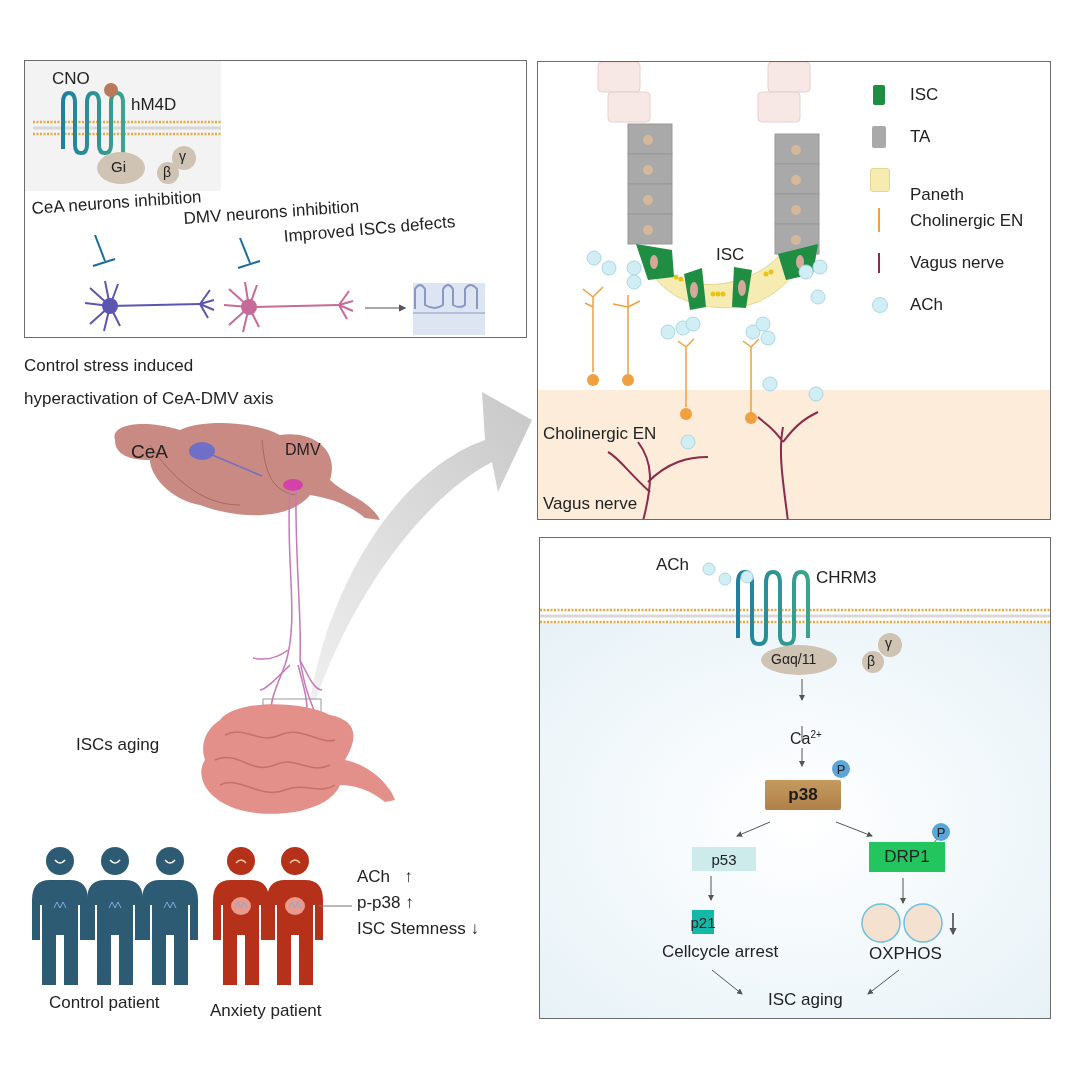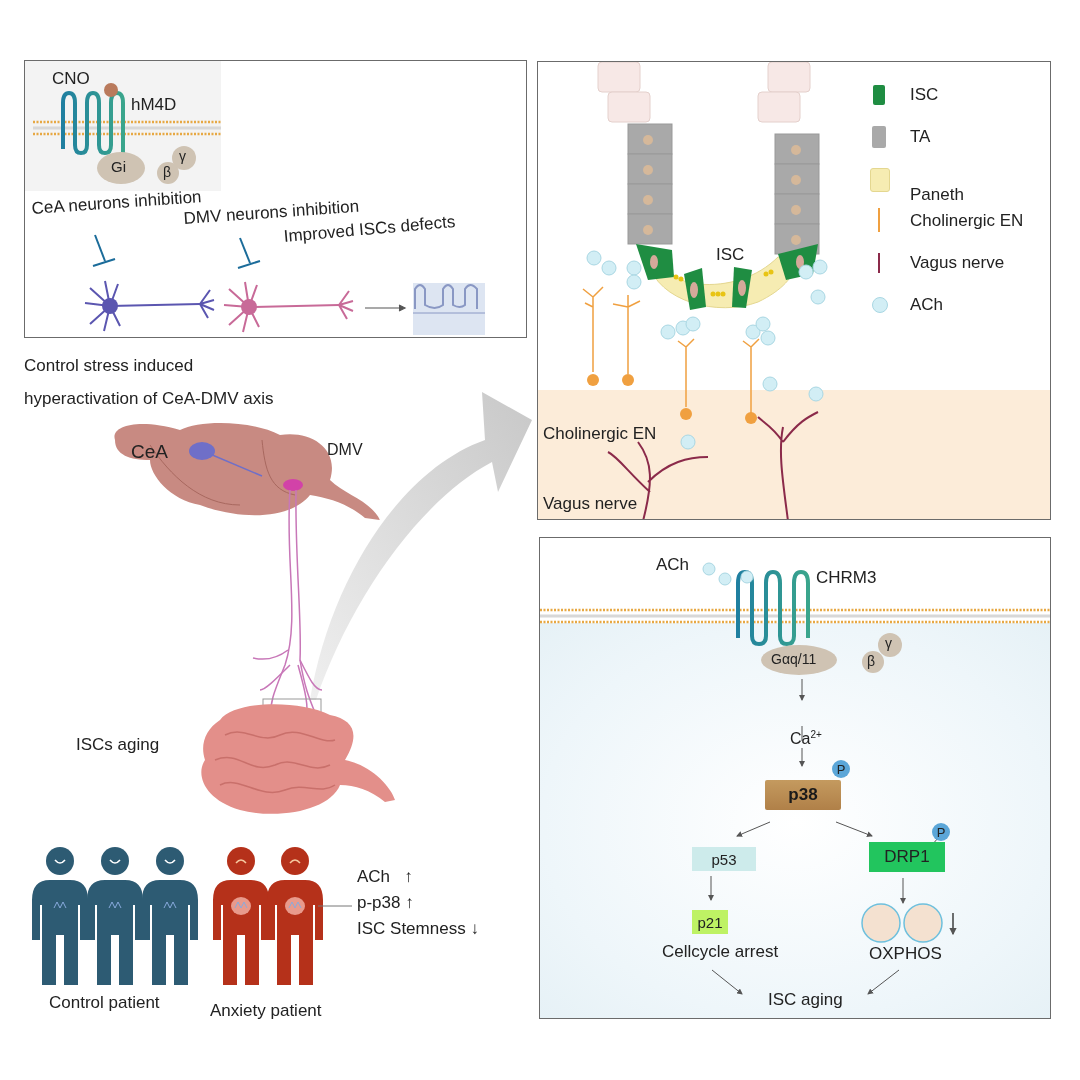--- a/index.html
+++ b/index.html
@@ -99,21 +99,21 @@
     <path d="M296 490 C295 560 302 620 300 660 C305 690 310 700 318 720"></path>
     <path d="M288 650 C275 660 262 660 253 658 M290 665 C275 680 265 690 260 690 M300 660 C310 680 315 690 322 690 M298 665 C305 690 310 710 305 720"></path>
   </g>
   <rect x="263" y="699" width="58" height="43" fill="none" stroke="#999" stroke-width="1"></rect>
   <g>
     <path d="M220 720 C235 700 300 700 330 715 C355 720 360 735 345 760 C370 765 390 785 395 800 L385 802 C370 790 355 785 340 785 C330 810 280 820 240 810 C205 800 195 775 205 760 C200 745 205 730 220 720 Z" fill="#e38f8a"></path>
     <path d="M225 735 C245 725 260 745 280 735 C300 725 320 745 335 740 M215 760 C240 750 250 775 275 765 C295 755 310 775 330 765 M220 785 C240 775 260 800 285 790 C305 782 320 795 335 785" stroke="#c9706b" stroke-width="1.5" fill="none"></path>
   </g>
 </svg>
 <div class="lbl" style="left:131px;top:441px;font-size:19px;">CeA</div>
-<div class="lbl" style="left:285px;top:441px;font-size:16px;margin-left:42px;">DMV</div>
+<div class="lbl" style="left:285px;top:441px;font-size:16px;">DMV</div>
 <div class="lbl" style="left:76px;top:735px;">ISCs aging</div>
 
 <svg style="left:0;top:0" width="540" height="1000" id="patients-svg">
     <g>
       <circle cx="60" cy="861" r="14" fill="#2d5b73"></circle>
       <path d="M32 940 L32 900 Q32 880 50 880 L70 880 Q88 880 88 900 L88 940 L80 940 L80 905 L78 905 L78 985 L64 985 L64 935 L56 935 L56 985 L42 985 L42 905 L40 905 L40 940 Z" fill="#2d5b73"></path>
       <path d="M55 860 Q60 866 65 860" stroke="#fff" stroke-width="1.5" fill="none"></path>
       <path d="M54 908 l3 -6 l3 6 l3 -6 l3 6" stroke="#8ad" stroke-width="1" fill="none"></path>
     </g>
     <g>
@@ -321,21 +321,21 @@
   <div class="lbl" style="left:250px;top:167px;font-size:16px;margin-top:24px;"><span>Ca</span><sup style="font-size:10px;">2+</sup></div>
   <div class="node" style="left:225px;top:242px;width:76px;height:30px;background:linear-gradient(#c49a5f,#b08048);border-radius:2px;">
     <span style="font-weight:bold;font-size:17px;color:#1a1a1a;">p38</span>
   </div>
   <div class="node" style="left:292px;top:222px;width:18px;height:18px;border-radius:50%;background:#5ba6d8;font-size:13px;">
       <span>P</span>
     </div>
   <div class="node" style="left:152px;top:309px;width:64px;height:24px;background:#cdebeb;">
       <span style="font-size:15px;">p53</span>
     </div>
-  <div class="node" style="left:152px;top:372px;width:36px;height:24px;background:#bef264;">
+  <div class="node" style="left:152px;top:372px;width:22px;height:24px;background:#14b8a6;">
       <span style="font-size:15px;">p21</span>
     </div>
   <div class="lbl" style="left:122px;top:404px;">Cellcycle arrest</div>
   <div class="node" style="left:329px;top:304px;width:76px;height:30px;background:#22c55e;">
       <span style="font-size:17px;">DRP1</span>
     </div>
   <div class="node" style="left:392px;top:285px;width:18px;height:18px;border-radius:50%;background:#5ba6d8;font-size:13px;">
       <span>P</span>
     </div>
   <div class="lbl" style="left:329px;top:406px;">OXPHOS</div>

